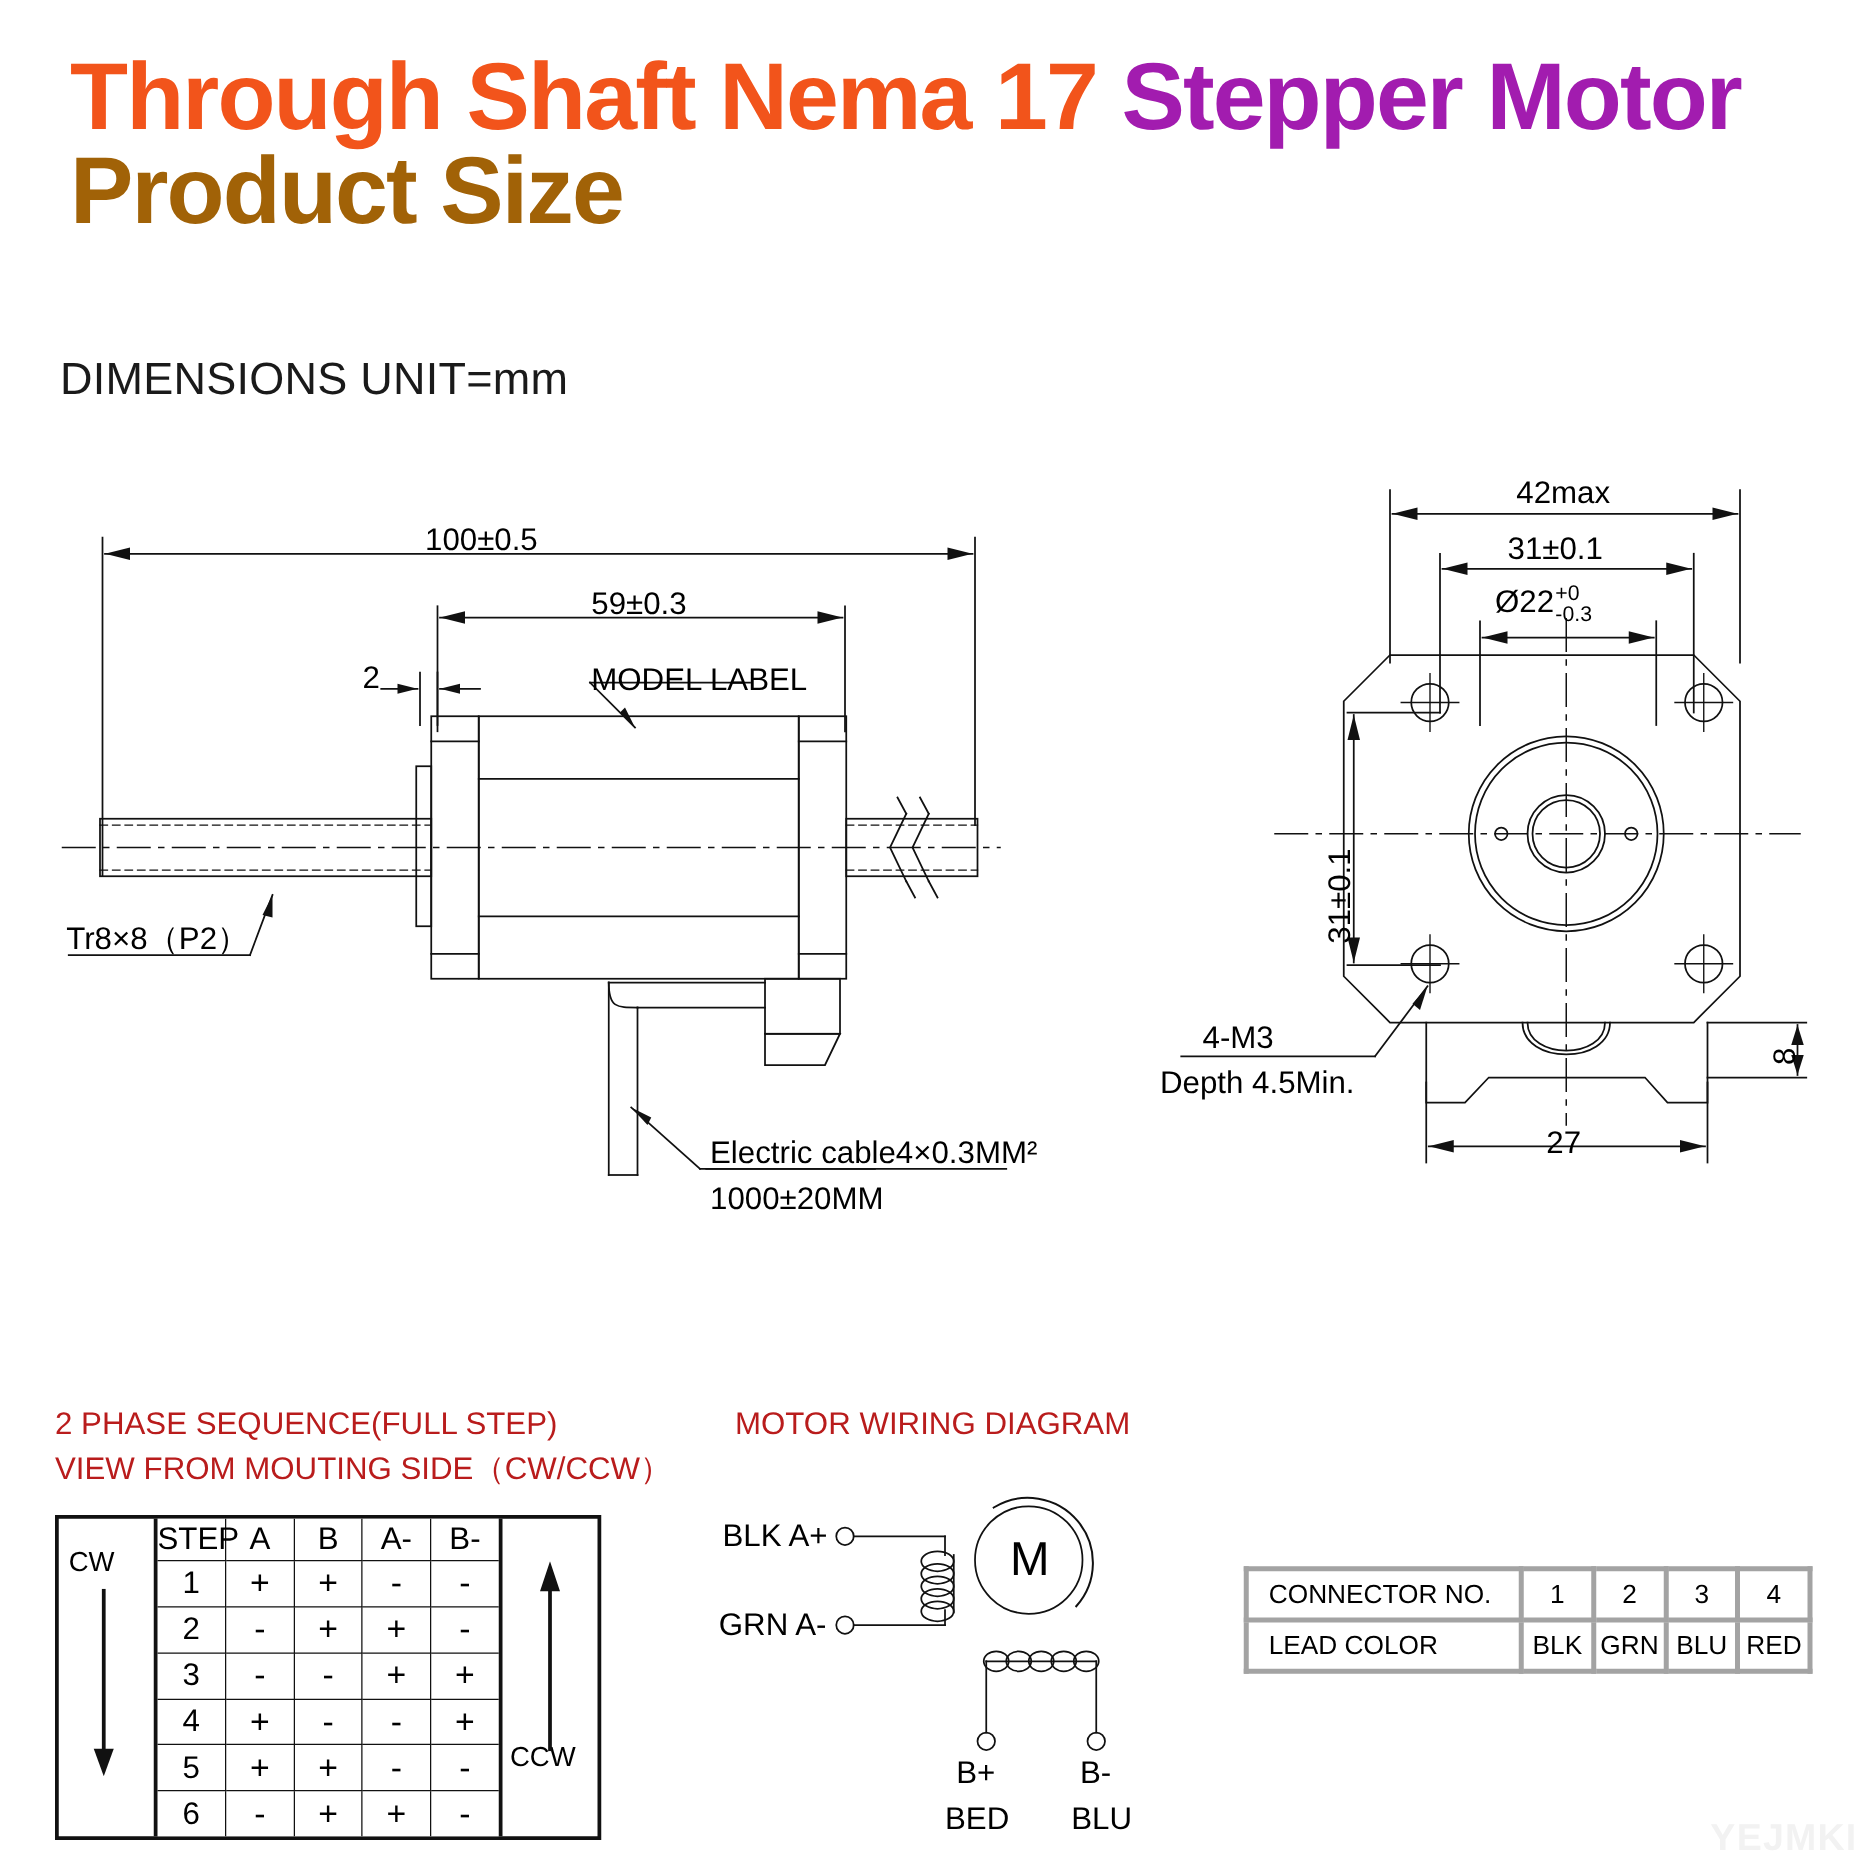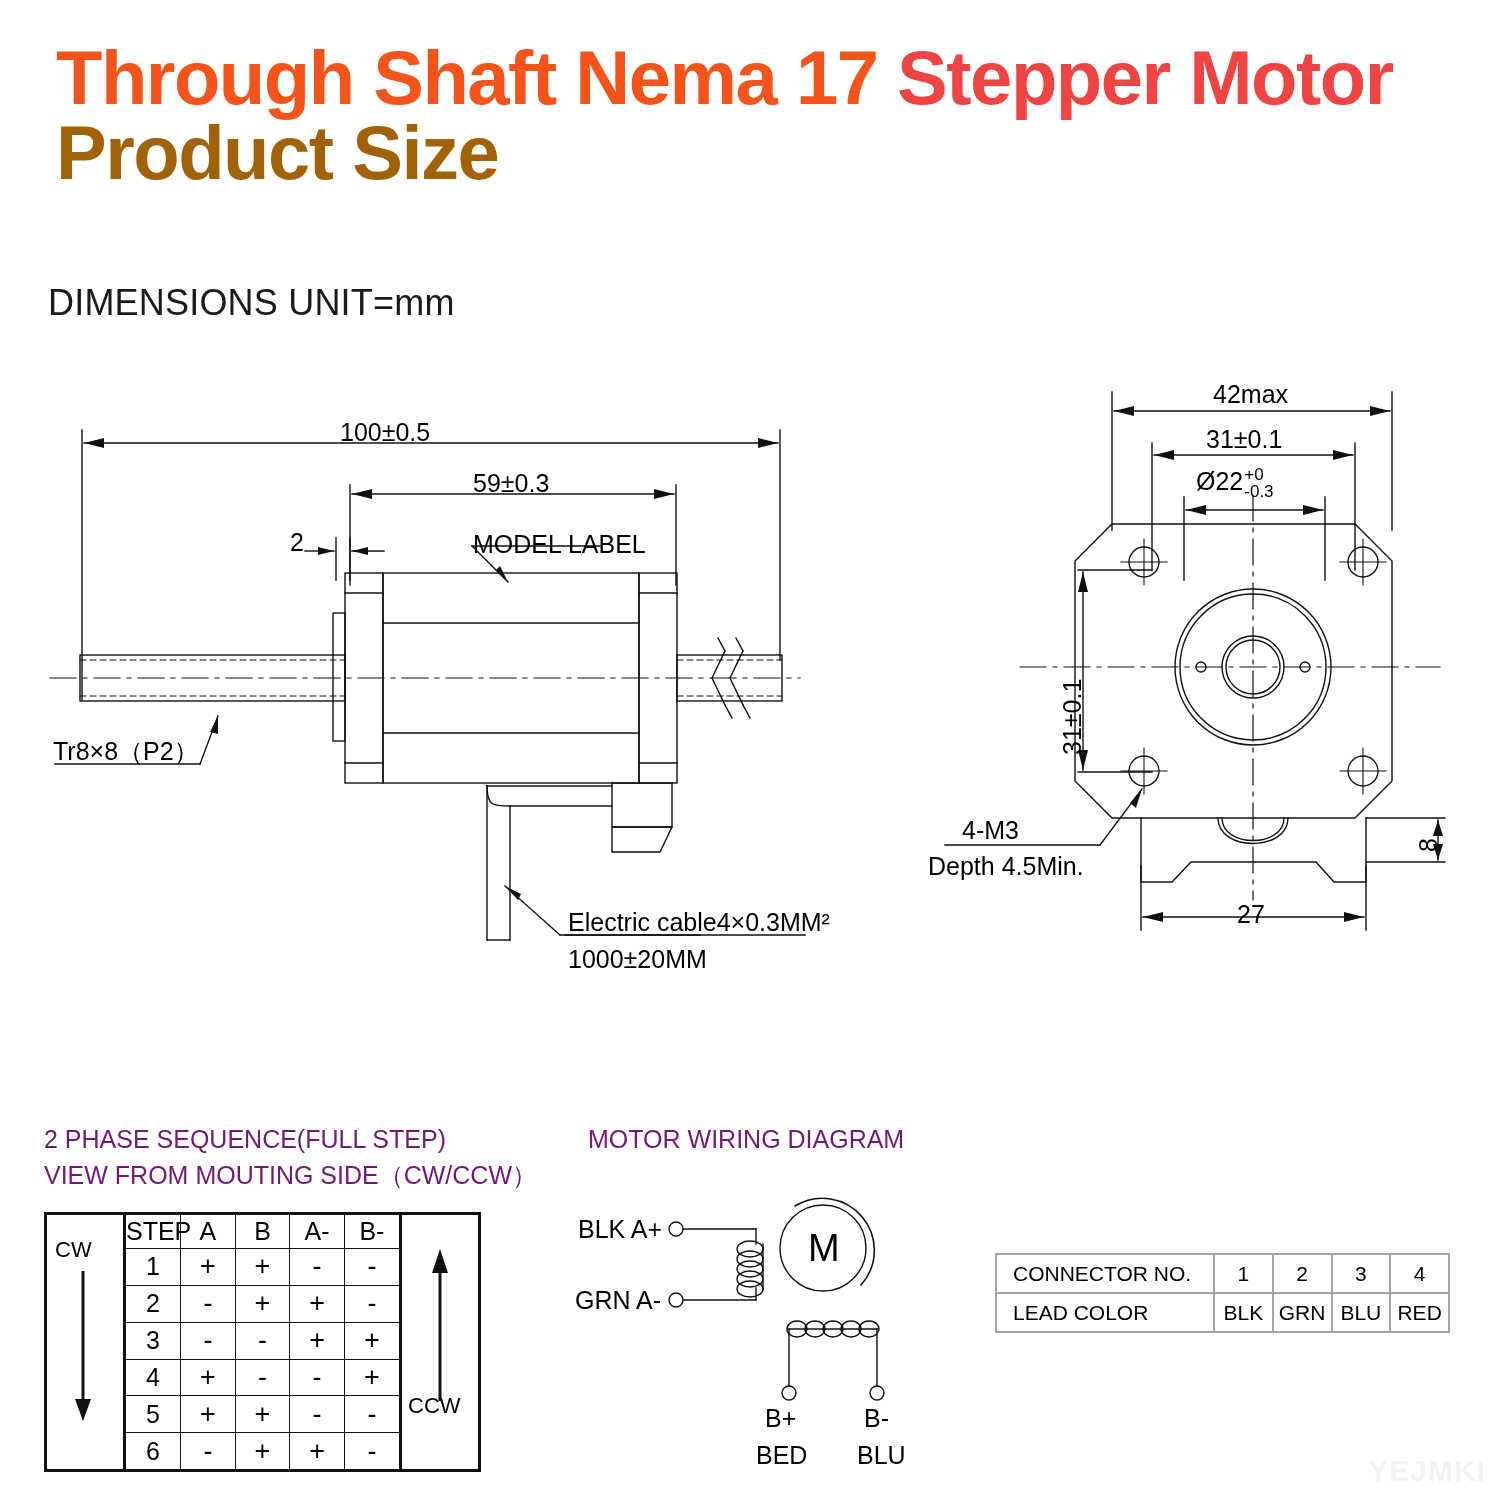--- a/index.html
+++ b/index.html
@@ -23,21 +23,21 @@
     left: 56px;
     top: 40px;
     width: 1420px;
     font-weight: bold;
     font-size: 76px;
     line-height: 0.99;
     letter-spacing: -1.5px;
     font-family: "Liberation Sans Narrow", "Liberation Sans", sans-serif;
   }
   #title-block .hl { color: #F2541B; }
-  #title-block .blk { color: #ef4444; }
+  #title-block .blk { color: #a21caf; }
   #title-line2 { display: block; color: #a16207; }
 
   #dimensions-unit {
     position: absolute;
     left: 48px;
     top: 282px;
     font-size: 36px;
     letter-spacing: 0.2px;
     color: #1a1a1a;
   }
@@ -69,21 +69,21 @@
   }
   .vert-l {
     transform: rotate(-90deg);
     transform-origin: left top;
   }
 
   
   .sect-head {
     position: absolute;
     font-size: 25px;
-    color: #701a75;
+    color: #b91c1c;
     white-space: nowrap;
     line-height: 1.42;
   }
 
   
   #phase-table-wrap {
     position: absolute;
     left: 44px;
     top: 1212px;
     width: 437px;
@@ -136,21 +136,21 @@
   #connector-table {
     position: absolute;
     left: 995px;
     top: 1253px;
     width: 455px;
     border-collapse: collapse;
     table-layout: fixed;
     background: #fff;
   }
   #connector-table td {
-    border: 2px solid #a3a3a3;
+    border: 4px solid #a3a3a3;
     font-size: 21px;
     height: 37px;
     text-align: center;
     padding: 0 2px;
     line-height: 1;
   }
   #connector-table td.rowlabel {
     text-align: left;
     padding-left: 16px;
     width: 198px;

